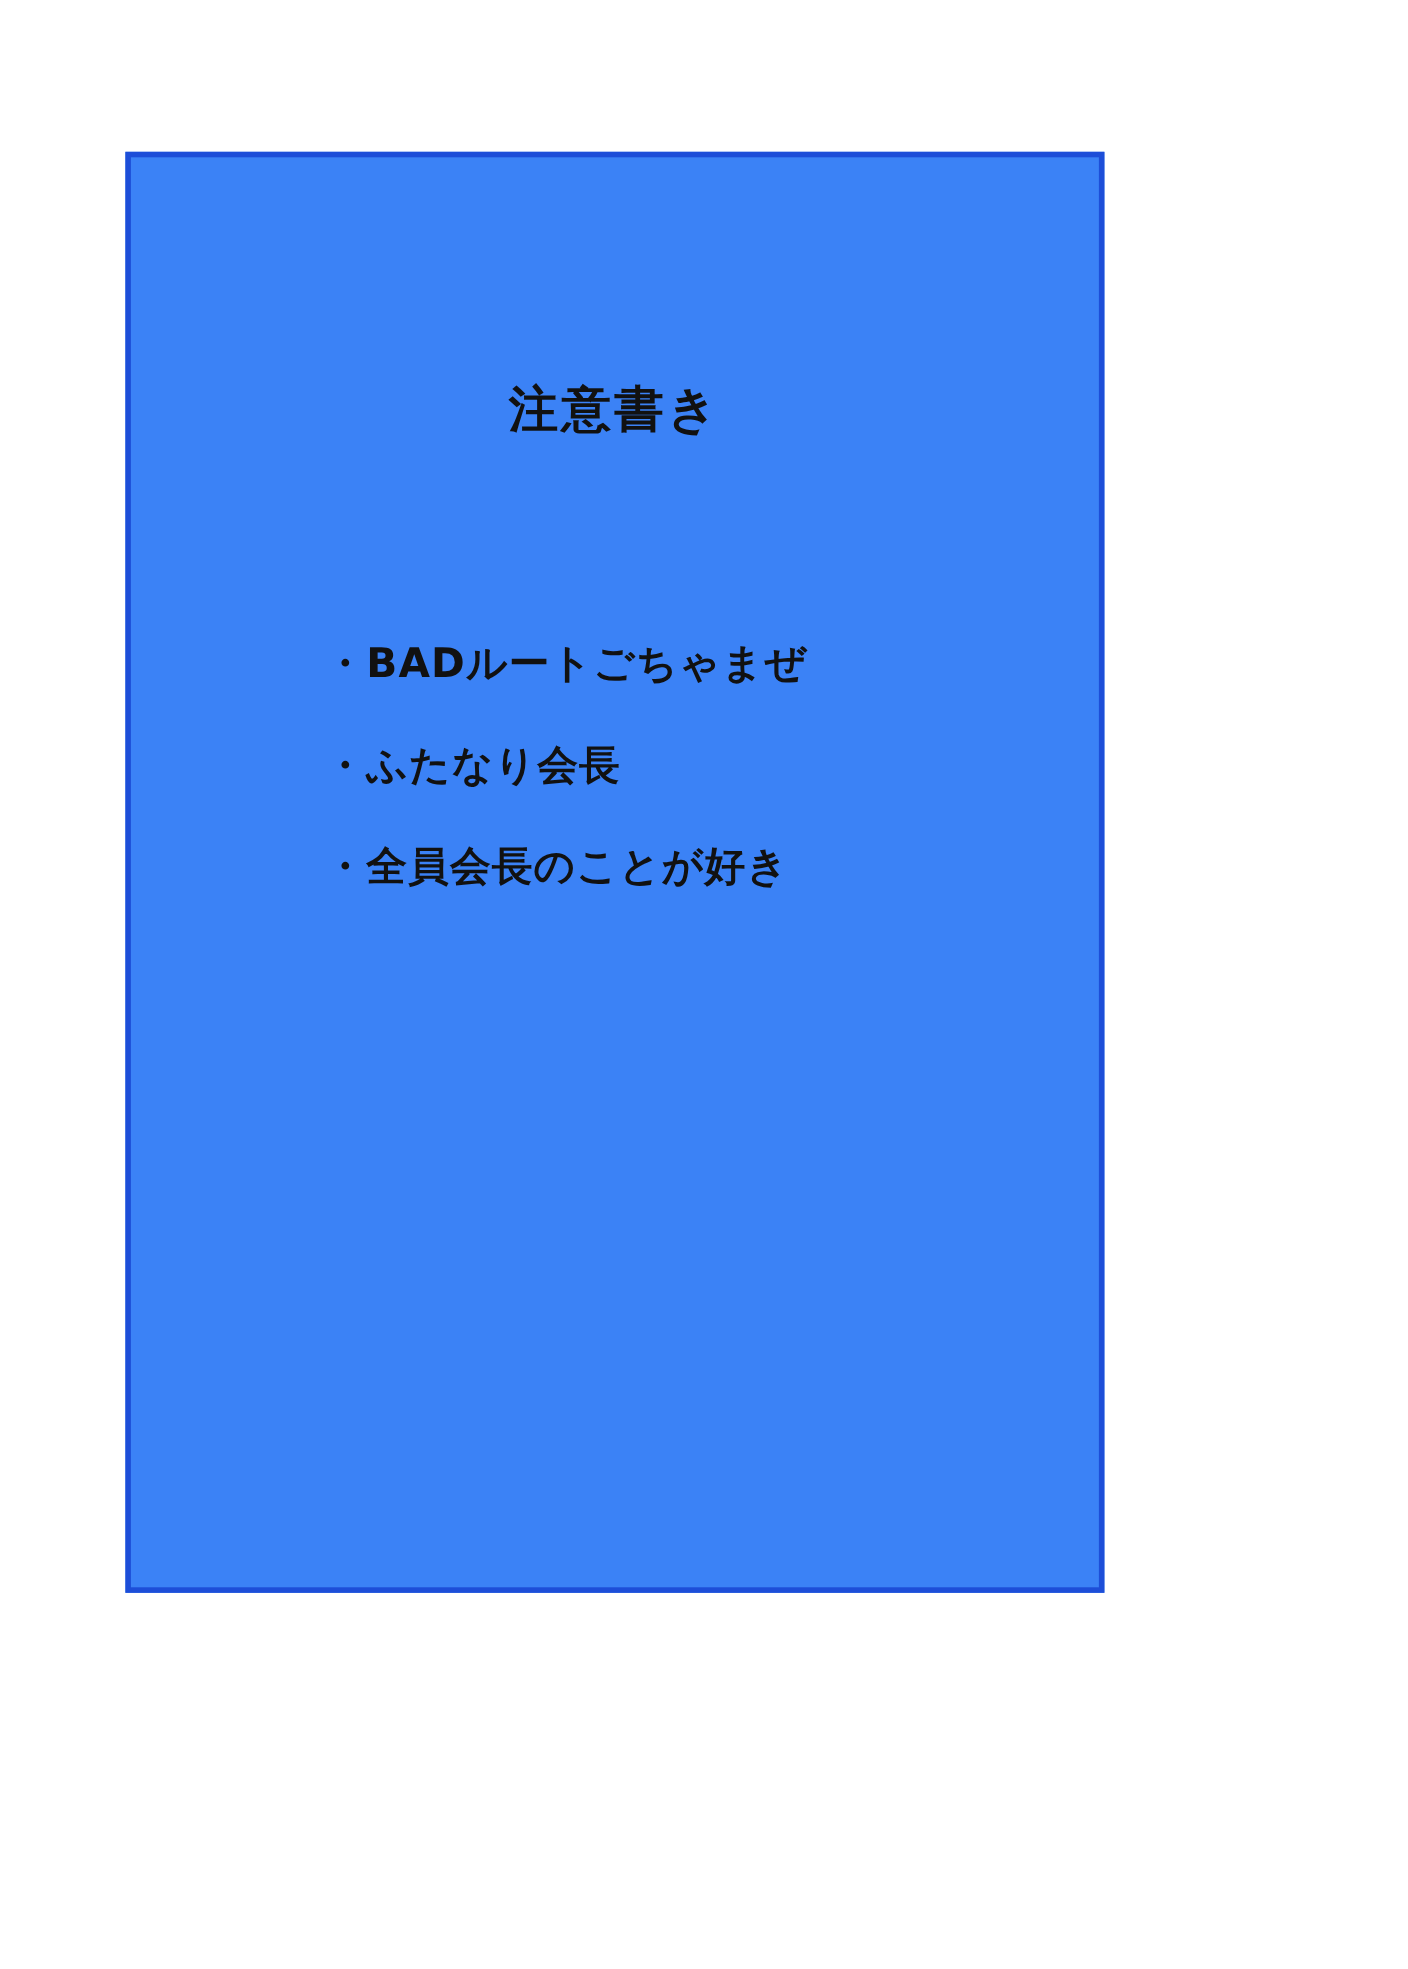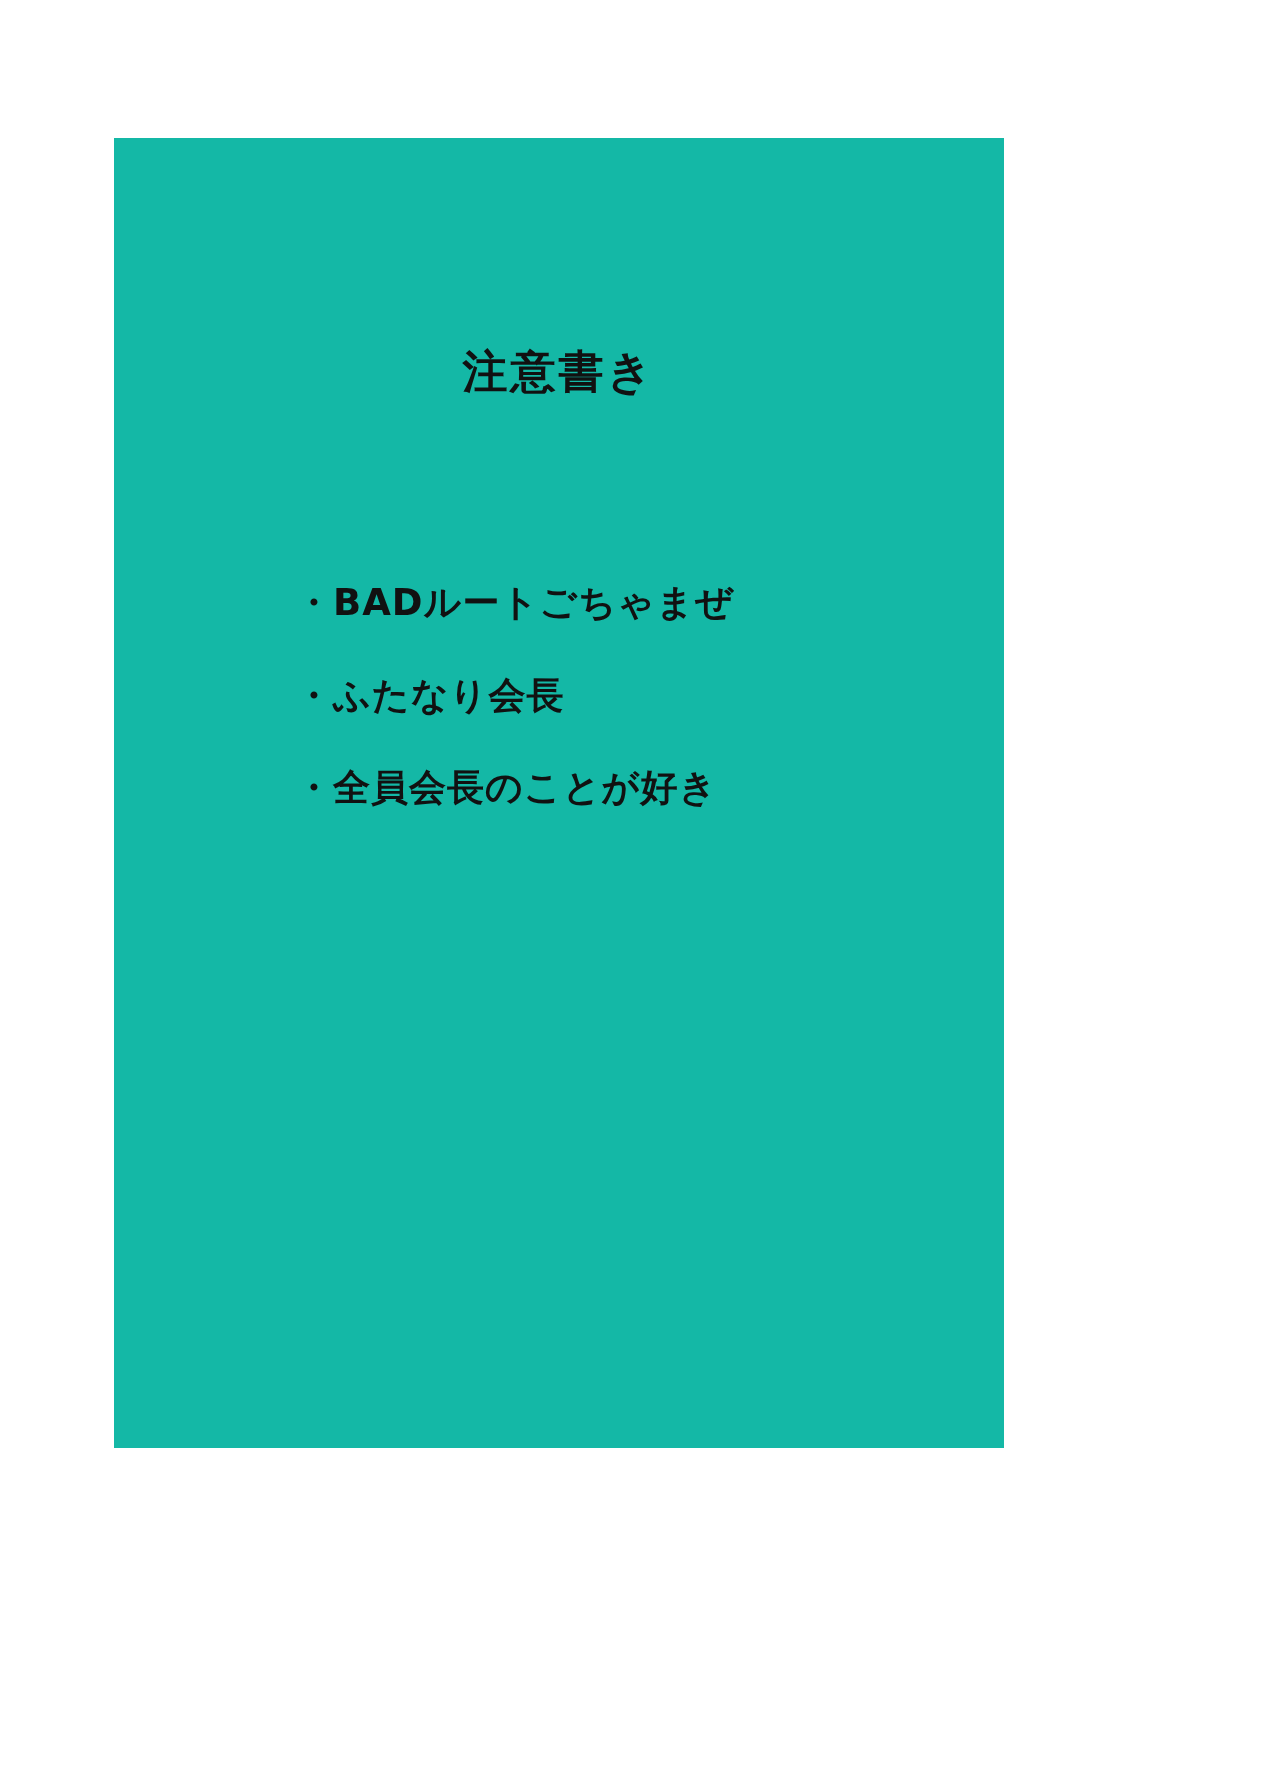--- a/index.html
+++ b/index.html
@@ -19,22 +19,22 @@
     width: 1280px;
     height: 1790px;
     background: #ffffff;
   }
   .frame {
     position: absolute;
     left: 114px;
     top: 138px;
     width: 890px;
     height: 1310px;
-    border: 5px solid #14b8a6;
-    background: #14b8a6;
+    border: 5px solid #1d4ed8;
+    background: #3b82f6;
     box-sizing: border-box;
   }
   .doc-title {
     position: absolute;
     left: 0;
     right: 0;
     top: 172px;
     text-align: center;
     font-family: "DejaVu Sans", "Liberation Sans", sans-serif;
     font-size: 45px;

